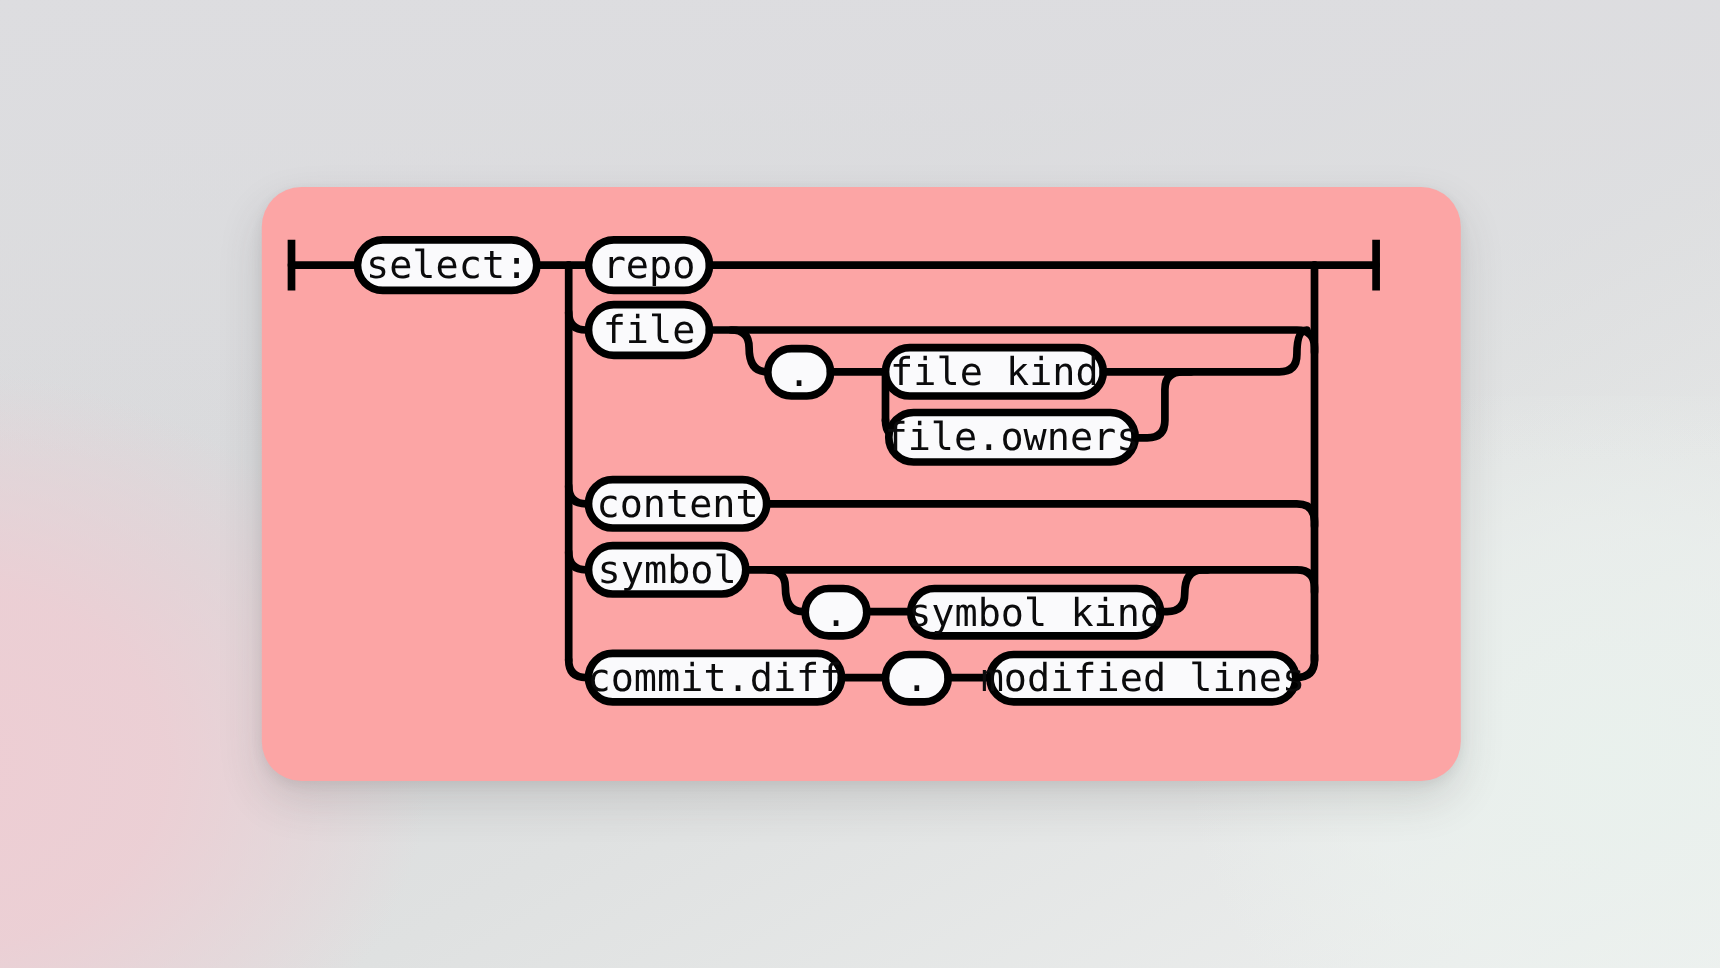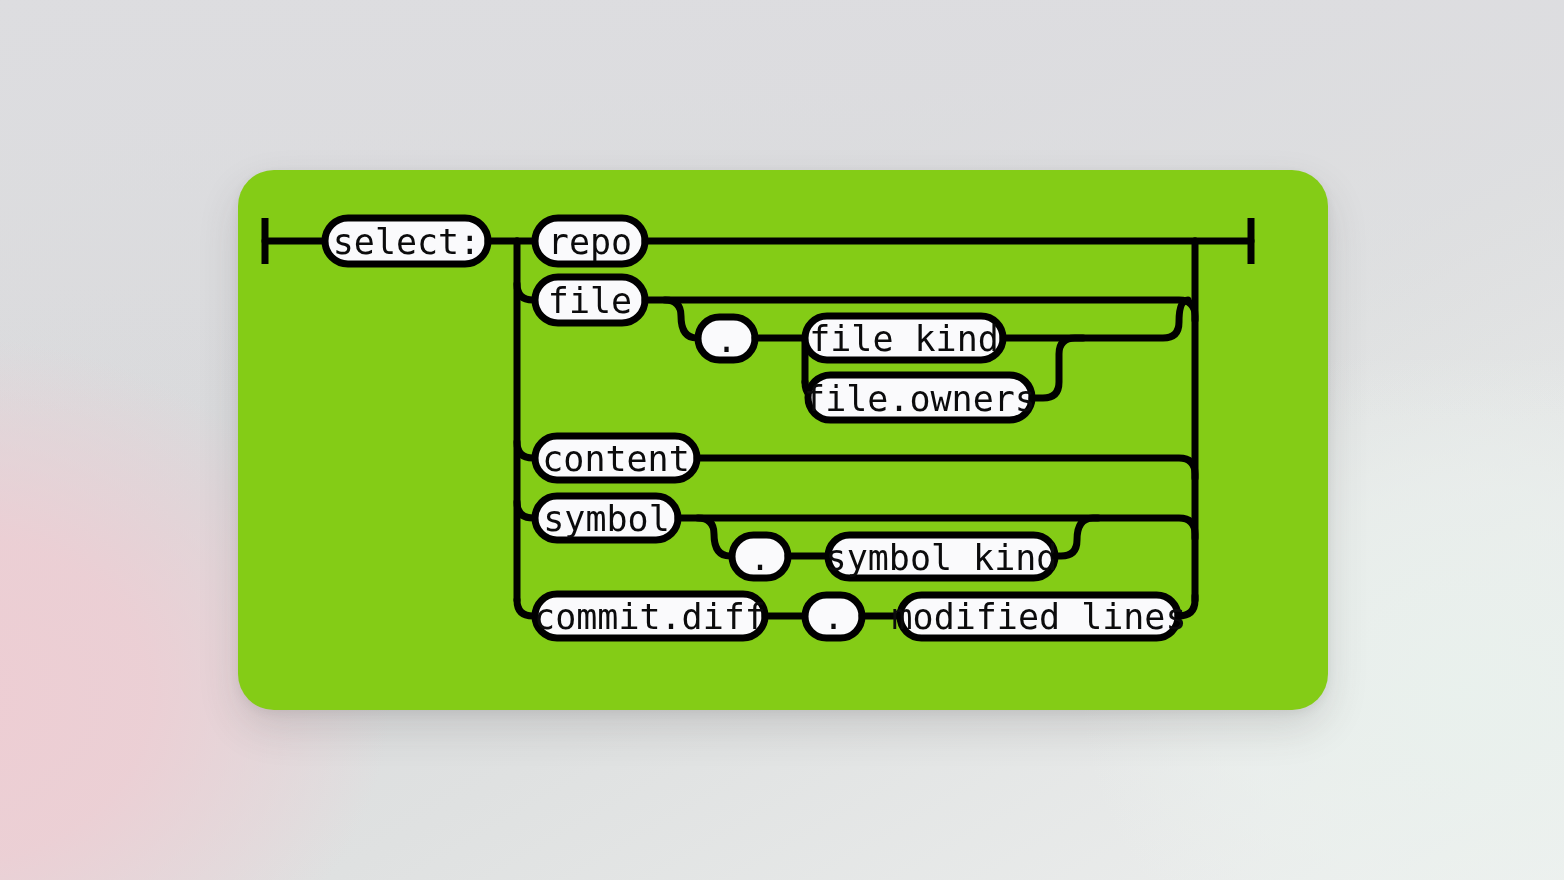--- a/index.html
+++ b/index.html
@@ -50,21 +50,21 @@
     background: linear-gradient(180deg, rgba(221,221,224,0.95) 0%, rgba(221,221,224,0.3) 70%, rgba(221,221,224,0) 100%);
     pointer-events: none;
   }
 
   .card {
     position: absolute;
     left: 238px;
     top: 170px;
     width: 1090px;
     height: 540px;
-    background: #84cc16;
+    background: #fca5a5;
     border-radius: 36px;
     box-shadow: 0 18px 40px rgba(70,60,65,0.16), 0 3px 10px rgba(70,60,65,0.08);
   }
   .card svg {
     position: absolute;
     left: 0;
     top: 0;
     display: block;
   }
   .rail {

